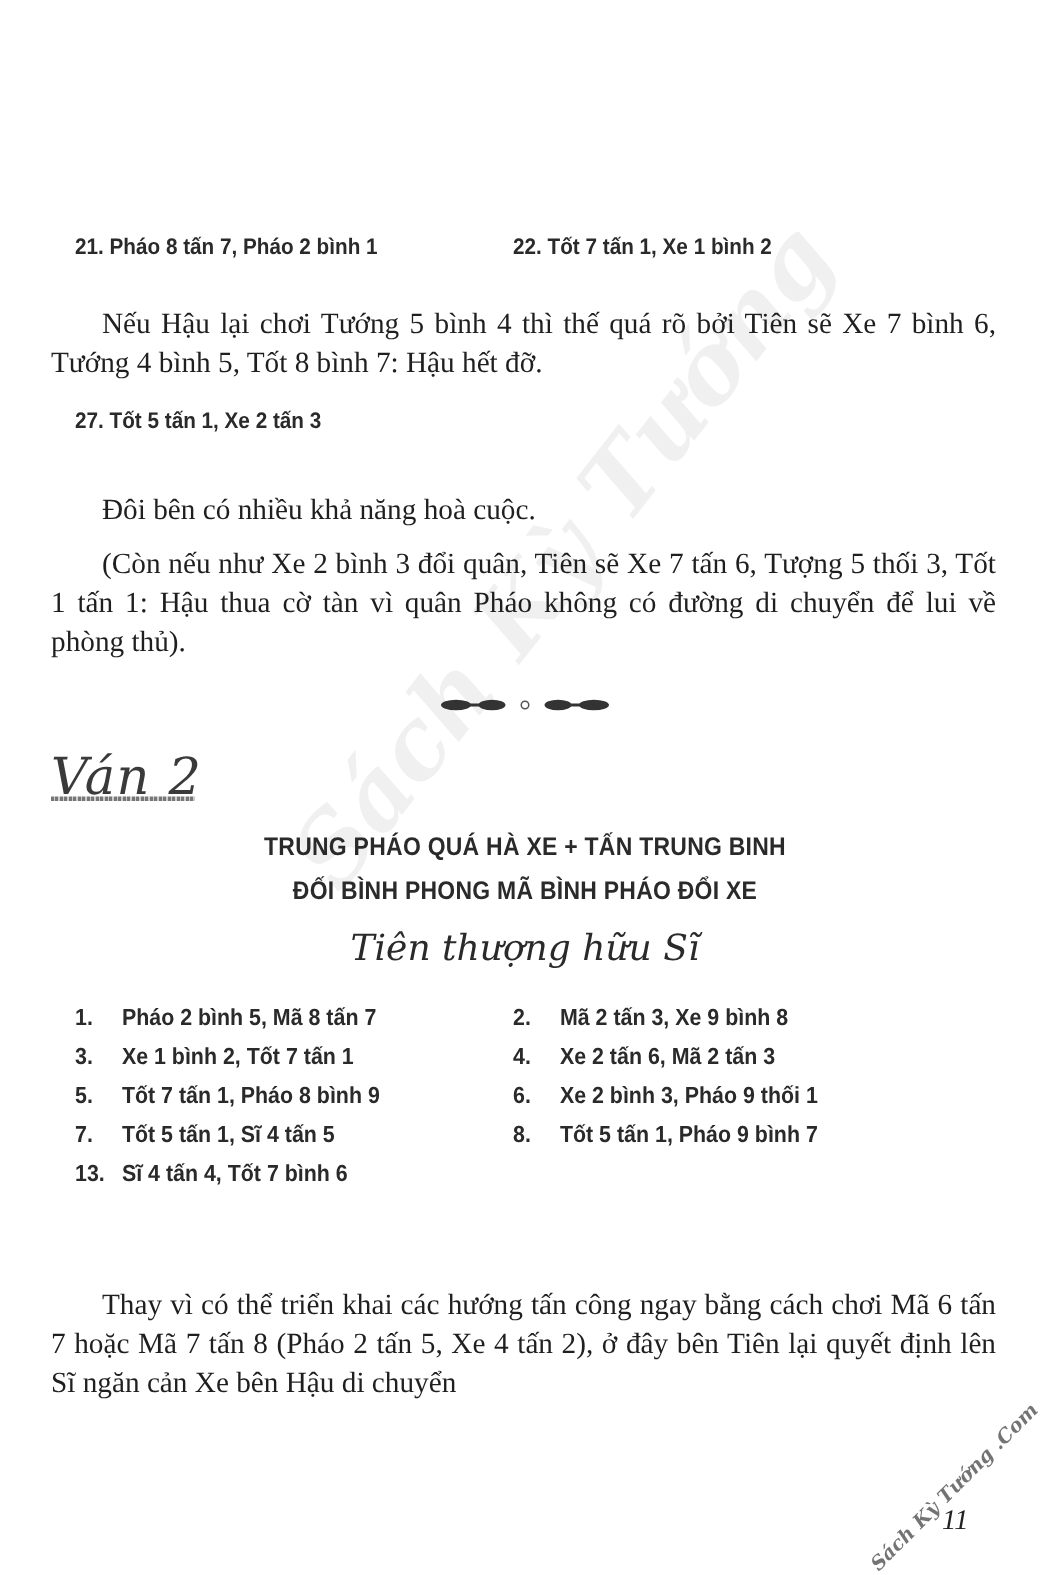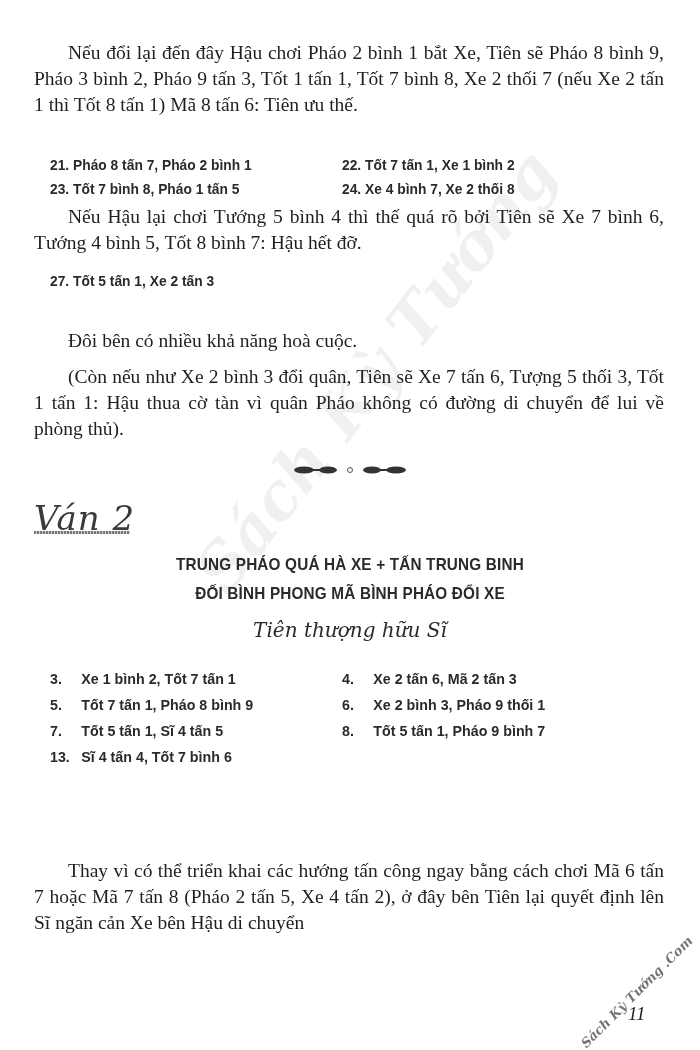--- a/index.html
+++ b/index.html
@@ -38,21 +38,21 @@
   }
   .title {
     position: absolute; left: 0; width: 700px; text-align: center;
     font-family: "Liberation Sans", "DejaVu Sans", sans-serif; font-weight: bold;
     font-size: 17px; color: #2a2a2a; letter-spacing: 0.2px;
     transform: scaleX(0.9); transform-origin: center;
   }
   .subtitle {
     position: absolute; left: 0; width: 700px; text-align: center;
     font-family: "DejaVu Serif", "Liberation Serif", serif; font-style: italic;
-    font-size: 20px; color: #2a2a2a;
+    font-size: 24px; color: #2a2a2a;
   }
   .page-number {
     position: absolute; left: 597px; top: 1003px;
     font-family: "Liberation Serif", serif; font-style: italic; font-size: 19px; color: #222; margin-left: 31px;
   }
   .watermark {
     position: absolute; font-family: "DejaVu Serif", serif; font-style: italic; font-weight: bold;
     color: rgba(0,0,0,0.06); white-space: nowrap; pointer-events: none;
   }
   .wm-big { left: 180px; top: 560px; font-size: 64px; transform: rotate(-52deg); transform-origin: left top; }
@@ -61,30 +61,25 @@
     transform: rotate(-45deg); transform-origin: left top;
   }
 </style>
 </head>
 <body>
 
 <div class="page">
 
   <div class="watermark wm-big">Sách Kỳ Tướng</div>
 
-  <p class="para" style="top:40px;">Nếu đổi lại đến đây Hậu chơi Pháo 2 bình 1 bắt Xe, Tiên sẽ Pháo 8 bình 9, Pháo 3 bình 2, Pháo 9 tấn 3, Tốt 1 tấn 1, Tốt 7 bình 8, Xe 2 thối 7 (nếu Xe 2 tấn 1 thì Tốt 8 tấn 1) Mã 8 tấn 6: Tiên ưu thế.</p>
 
   <div class="moves" style="top:154px;">
     <div class="mrow">
       <span class="mv c1"><span class="num">21.</span> <span>Pháo 8 tấn 7, Pháo 2 bình 1</span></span>
       <span class="mv c2"><span class="num">22.</span> <span>Tốt 7 tấn 1, Xe 1 bình 2</span></span>
-    </div>
-    <div class="mrow">
-      <span class="mv c1"><span class="num">23.</span> <span>Tốt 7 bình 8, Pháo 1 tấn 5</span></span>
-      <span class="mv c2"><span class="num">24.</span> <span>Xe 4 bình 7, Xe 2 thối 8</span></span>
     </div>
   </div>
 
   <p class="para" style="top:204px;">Nếu Hậu lại chơi Tướng 5 bình 4 thì thế quá rõ bởi Tiên sẽ Xe 7 bình 6, Tướng 4 bình 5, Tốt 8 bình 7: Hậu hết đỡ.</p>
 
   <div class="moves" style="top:270px;">
     <div class="mrow">
       <span class="mv c1"><span class="num">27.</span> <span>Tốt 5 tấn 1, Xe 2 tấn 3</span></span>
     </div>
   </div>
@@ -104,20 +99,24 @@
 
   <div class="van">Ván 2</div>
   <div class="van-underline"></div>
 
   <div class="title" style="top:555px;">TRUNG PHÁO  QUÁ HÀ XE + TẤN TRUNG BINH</div>
   <div class="title" style="top:584px;">ĐỐI BÌNH PHONG MÃ BÌNH PHÁO ĐỔI XE</div>
   <div class="subtitle" style="top:618px;">Tiên thượng hữu Sĩ</div>
 
   <div class="moves b" style="top:668px;">
     <div class="mrow" style="height:26px">
+      <span class="mv c1"><span class="num">1.</span><span>Pháo 2 bình 5, Mã 8 tấn 7</span></span>
+      <span class="mv c2"><span class="num">2.</span><span>Mã 2 tấn 3, Xe 9 bình 8</span></span>
+    </div>
+    <div class="mrow" style="height:26px">
       <span class="mv c1"><span class="num">3.</span><span>Xe 1 bình 2, Tốt 7 tấn 1</span></span>
       <span class="mv c2"><span class="num">4.</span><span>Xe 2 tấn 6, Mã 2 tấn 3</span></span>
     </div>
     <div class="mrow" style="height:26px">
       <span class="mv c1"><span class="num">5.</span><span>Tốt 7 tấn 1, Pháo 8 bình 9</span></span>
       <span class="mv c2"><span class="num">6.</span><span>Xe 2 bình 3, Pháo 9 thối 1</span></span>
     </div>
     <div class="mrow" style="height:26px">
       <span class="mv c1"><span class="num">7.</span><span>Tốt 5 tấn 1, Sĩ 4 tấn 5</span></span>
       <span class="mv c2"><span class="num">8.</span><span>Tốt 5 tấn 1, Pháo 9 bình 7</span></span>

